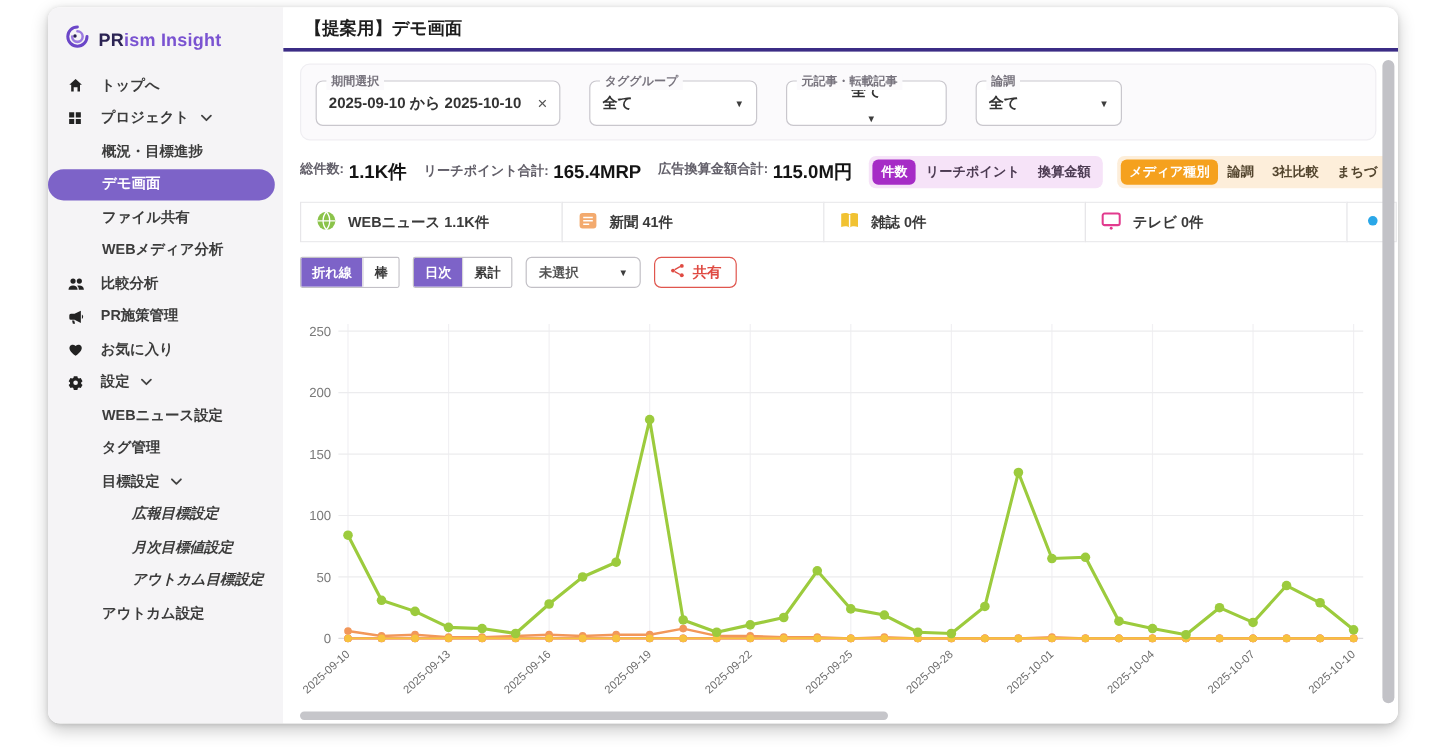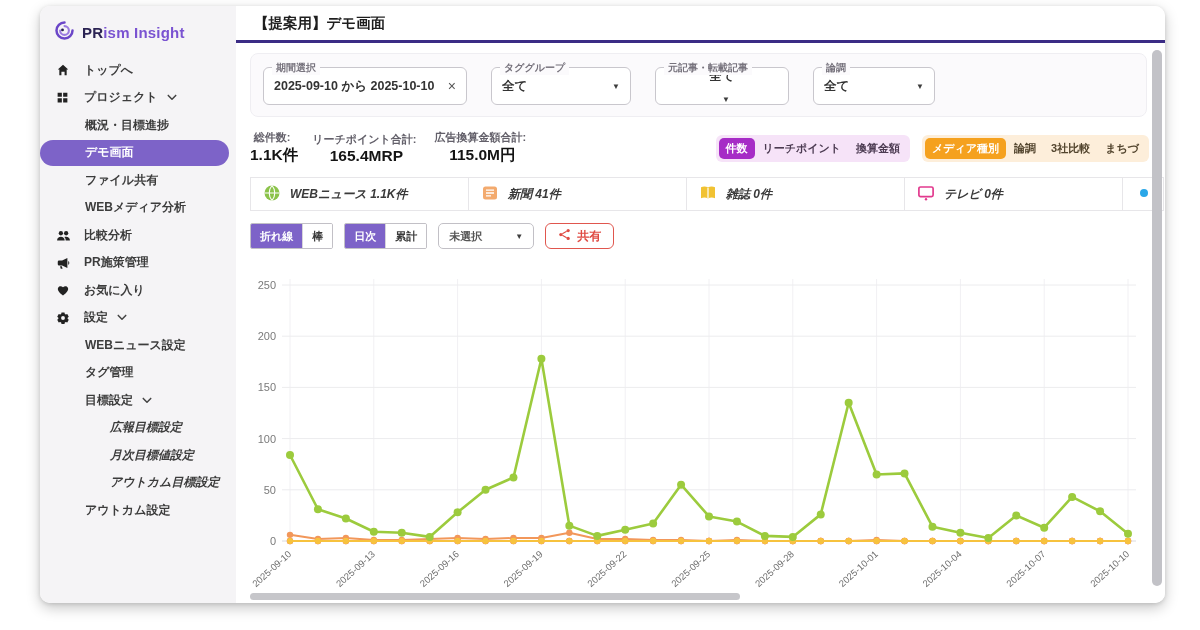--- a/index.html
+++ b/index.html
@@ -30,29 +30,29 @@
     border-radius:8px;padding:13px 12px 11px;display:flex;gap:24px;}
   .fbox{position:relative;height:38px;border:1px solid #c9c7cd;border-radius:6px;background:#fff;
     display:flex;align-items:center;padding:0 10px;font-size:12.5px;color:#333;font-weight:600;cursor:pointer;}
   .flabel{position:absolute;top:-7px;left:8px;font-size:10px;color:#77737d;background:#fbfafc;
     padding:0 4px;font-weight:600;white-space:nowrap;}
   .fval{flex:1;white-space:nowrap;overflow:hidden;}
   .fclear{color:#555;font-size:14px;font-weight:400;margin-left:8px;cursor:pointer;}
   .farrow{color:#3d3d3d;font-size:8px;margin-left:8px;}
   .stats-row{margin:13px 0 0 14px;padding-right:16px;display:flex;align-items:center;
     overflow:hidden;white-space:nowrap;}
-  .sum-item{display:flex;align-items:center;margin-right:14px;flex-direction:column;}
+  .sum-item{display:flex;align-items:flex-start;margin-right:14px;}
   .sum-label{font-size:11px;color:#63606a;font-weight:700;margin-right:4px;}
   .sum-value{font-size:15.5px;color:#141414;font-weight:800;}
   .metric-tabs{margin-left:auto;display:flex;gap:12px;flex:none;}
   .tab-group{display:flex;align-items:center;border-radius:6px;padding:3px;gap:1px;}
   .tab{padding:3px 7px;border-radius:5px;font-size:11px;font-weight:700;cursor:pointer;white-space:nowrap;}
   .media-row{margin:11px 0 0 14px;display:flex;overflow:hidden;width:calc(100% - 14px);}
   .mcell{width:219px;flex:none;height:34px;border:1px solid #e7e6e9;margin-left:-1px;background:#fff;
-    display:flex;align-items:center;gap:9px;padding:16px 12px;font-size:12px;font-weight:700;color:#3a3a3a;cursor:pointer;font-style:italic;}
+    display:flex;align-items:center;gap:9px;padding:16px 12px;font-size:12px;font-weight:700;color:#3a3a3a;cursor:pointer;}
   .mcell:first-child{margin-left:0;}
   .mcell.partial{width:42px;overflow:hidden;}
   .controls{margin:12px 18px 0 14px;display:flex;align-items:center;gap:11px;}
   .btn-group{display:flex;border:1px solid #c2c0c6;border-radius:2px;overflow:hidden;background:#fff;}
   .cbtn{height:24px;display:flex;align-items:center;padding:0 9px;font-size:11px;font-weight:700;
     background:#fff;color:#3a3a3a;border-left:1px solid #d7d5da;cursor:pointer;white-space:nowrap;}
   .cbtn:first-child{border-left:none;}
   .cbtn.active{background:#7d63c8;color:#fff;}
   .cbtn.disabled{background:#e4e2e6;color:#9b98a1;cursor:default;}
   .csel{height:26px;border:1px solid #c2c0c6;border-radius:5px;display:flex;align-items:center;

